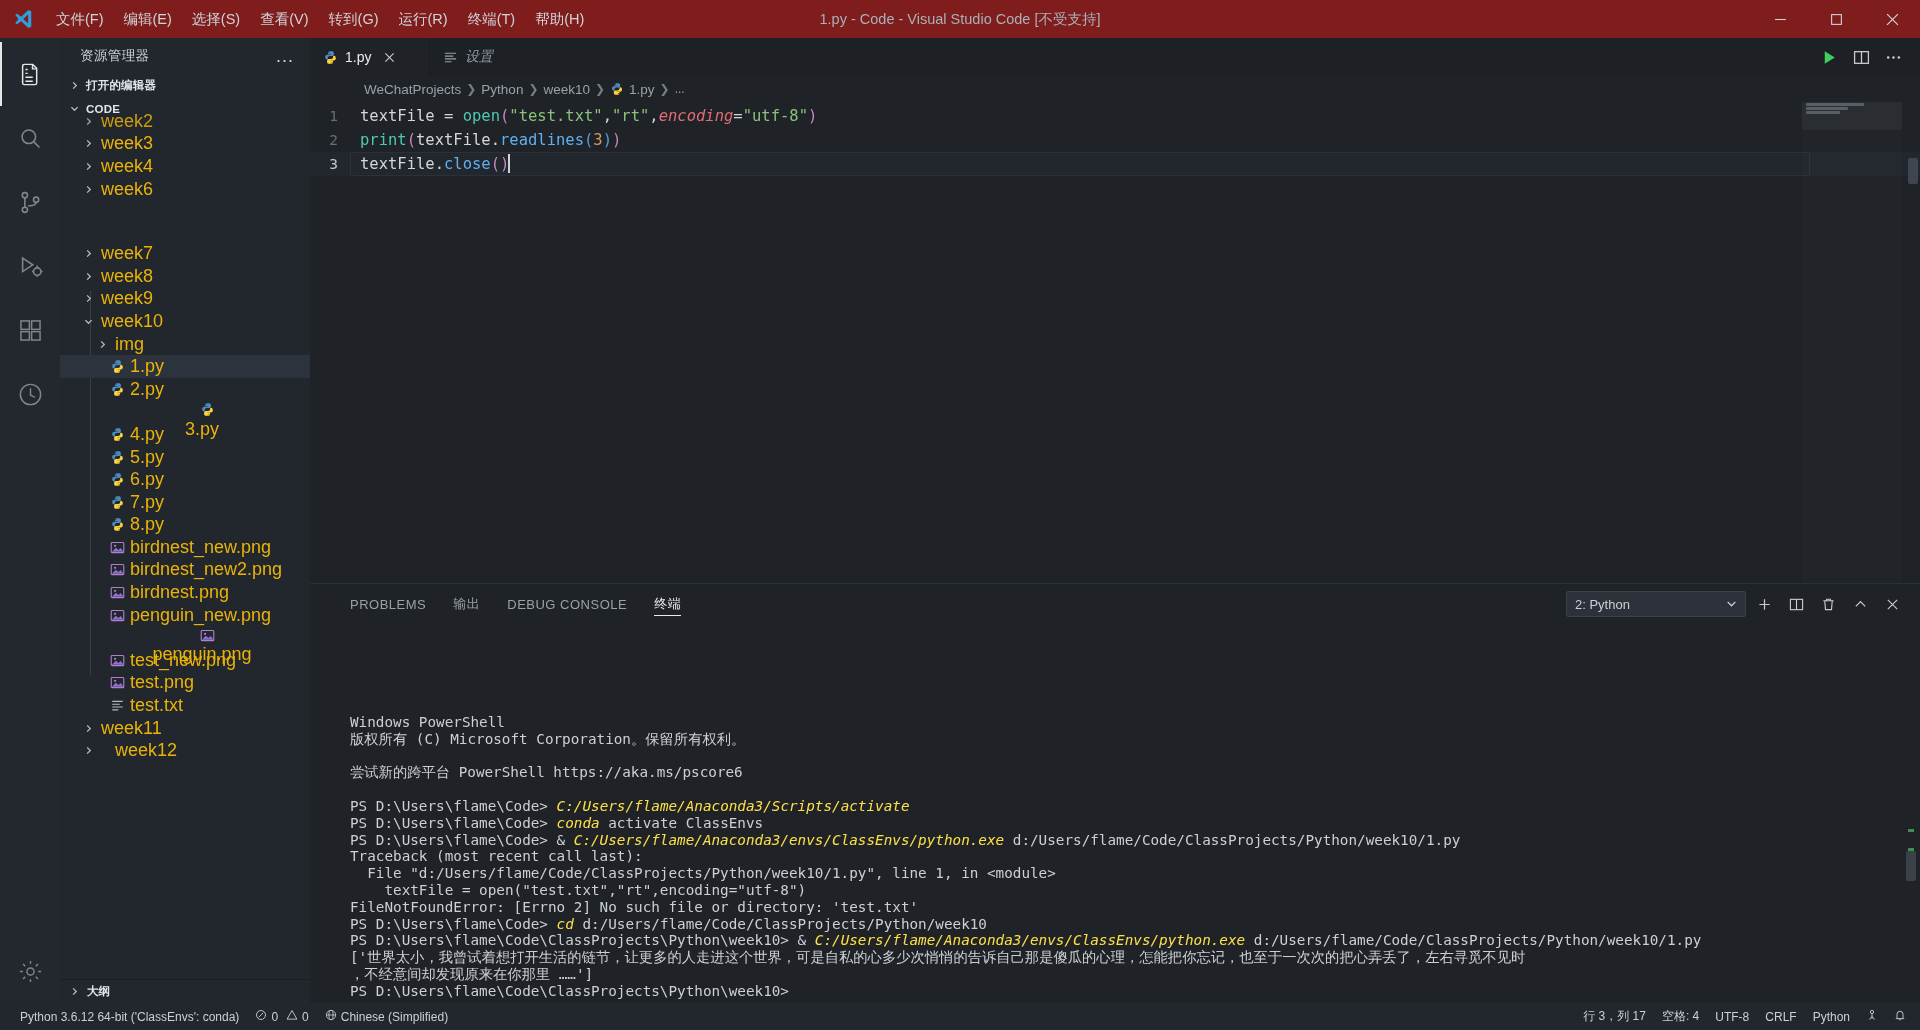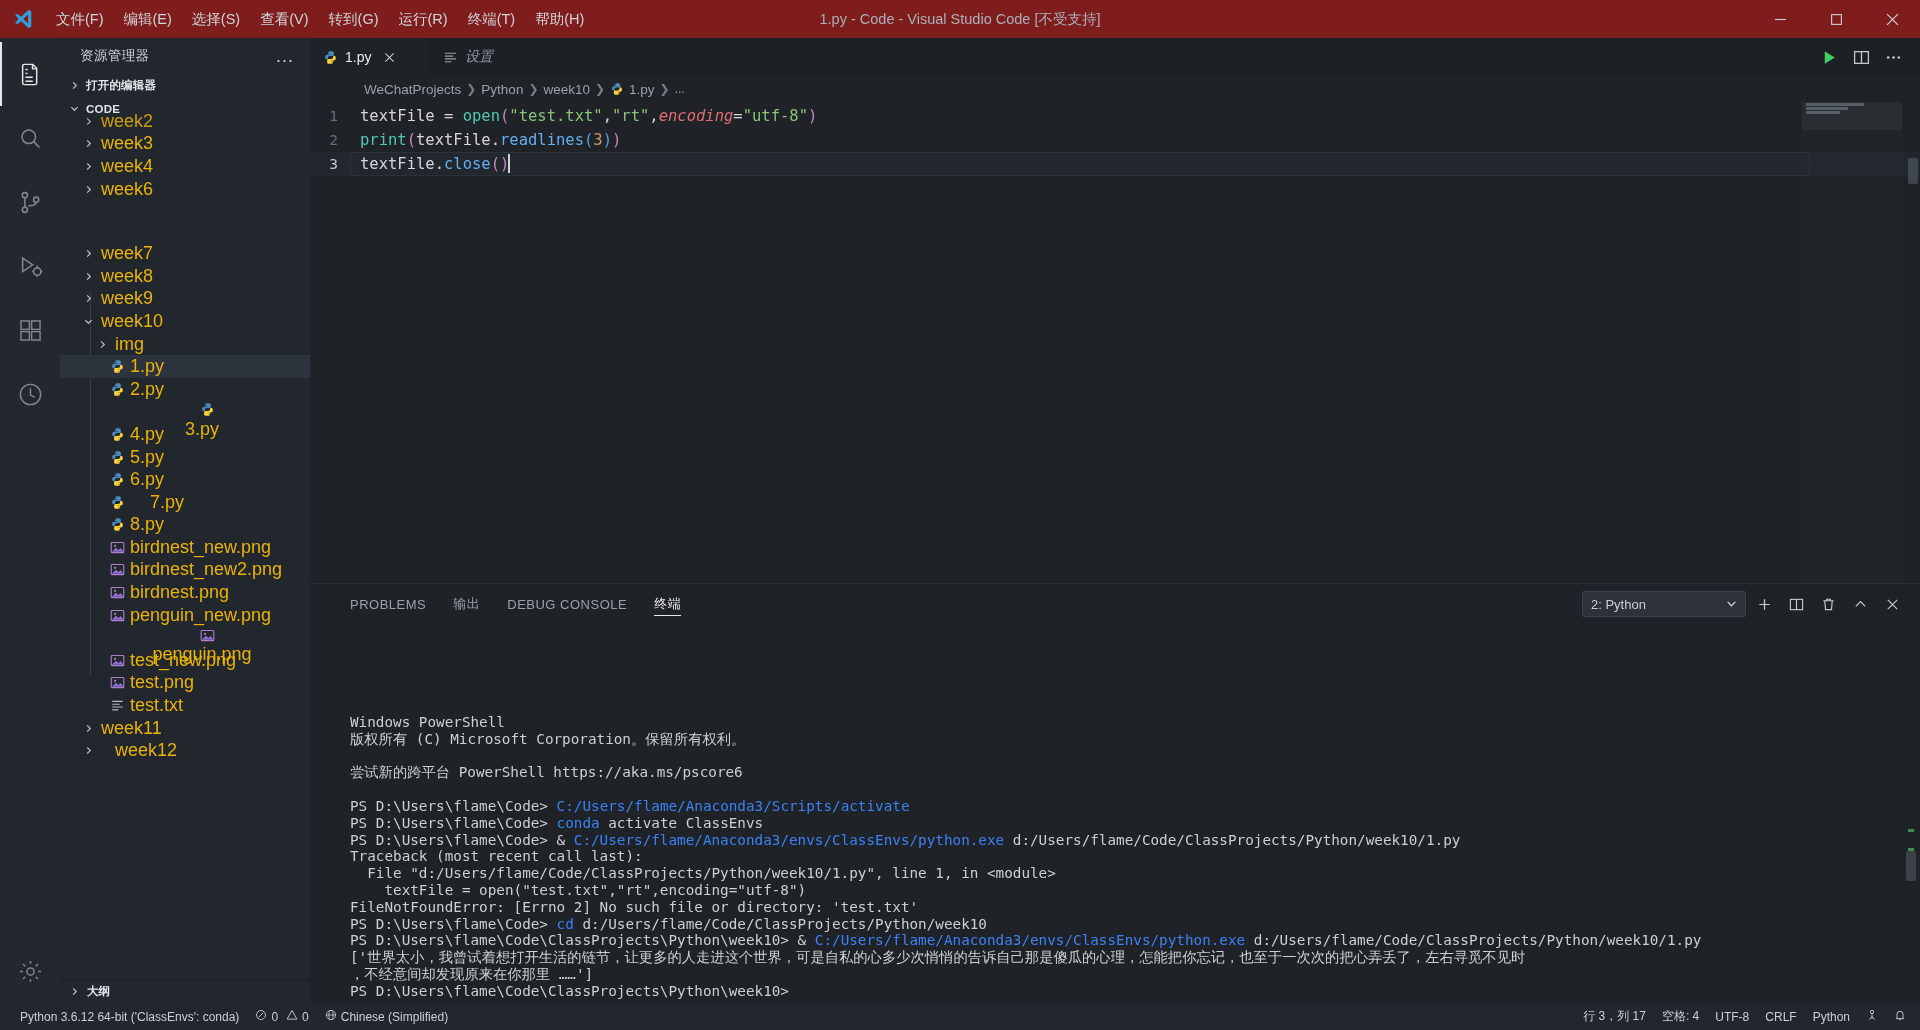--- a/index.html
+++ b/index.html
@@ -158,36 +158,36 @@
   .ptab{
     font-size:13px; color:#9aa1a9; margin-right:27px; letter-spacing:.5px;
     position:relative; height:40px; display:flex; align-items:center;
   }
   .ptab.active{ color:#e7eaee; }
   .ptab.active:after{
     content:""; position:absolute; left:0; right:0; bottom:8px; height:1.5px; background:#e7eaee;
   }
   .panel-actions{ margin-left:auto; display:flex; align-items:center; gap:4px; padding-right:14px; }
   .term-select{
-    width:164px; height:26px; background:#2c313a; border:1px solid #3a4049; color:#ccd0d5;
+    width:180px; height:26px; background:#2c313a; border:1px solid #3a4049; color:#ccd0d5;
     font-size:13px; display:flex; align-items:center; padding:0 8px; border-radius:2px;
     position:relative;
   }
   .term-select .chev-d{ margin-left:auto; }
   .term-select .chev-d svg{ width:11px; height:11px; }
   .pabtn{ width:28px; height:30px; display:flex; align-items:center; justify-content:center; color:#c8ccd1; }
   .pabtn svg{ width:15px; height:15px; }
 
   .term{
     flex:1; overflow:hidden; padding:6px 0 0 40px; min-height:0;
     font-family:"DejaVu Sans Mono", monospace; font-size:14.3px; line-height:16.8px;
     color:#ccd0d5; white-space:pre; position:relative;
   }
   .term .ps{ color:#ccd0d5; }
-  .term .orange{ color:#3b82f6; }
+  .term .orange{ color:#fde047;font-style:italic; }
   .term-scroll{ position:absolute; right:4px; top:0; width:10px; height:100%; }
   .term-scroll .tthumb{ position:absolute; right:0; top:60%; width:10px; height:30px; background:#3b4149; border-radius:2px; }
   .term-mark{ position:absolute; right:6px; width:6px; height:3px; background:#3e8f4e; }
 
   
   .statusbar{
     height:27px; flex:0 0 27px; background:#22262d; display:flex; align-items:center;
     font-size:12px; color:#ccd0d5; padding:0 0 0 12px;
   }
   .st{ display:flex; align-items:center; gap:4px; padding:0 8px; height:27px; white-space:nowrap; }
@@ -432,21 +432,21 @@
             </div>
             <div class="row" style="padding-left: 34px;">
               <span class="ic" style="margin-left: 14px;">
                 <svg viewBox="0 0 24 24">
                   <path fill="#4b8bbe" d="M11.9 2c-2.3 0-4 .9-4 2.6v2.2h4.3v.6H6.4C4.6 7.4 3.5 8.8 3.5 11.2c0 2.3 1 3.8 2.8 3.8h1.4v-2.3c0-1.8 1.5-3.2 3.3-3.2h3.8c1.5 0 2.6-1.2 2.6-2.6V4.6C17.4 3 15.9 2 13.8 2h-1.9zm-2.3 1.6c.5 0 .8.4.8.9s-.4.8-.8.8c-.5 0-.9-.4-.9-.8s.4-.9.9-.9z"></path>
                   <path fill="#ffd43b" d="M12.1 22c2.3 0 4-.9 4-2.6v-2.2h-4.3v-.6h5.8c1.8 0 2.9-1.4 2.9-3.8 0-2.3-1-3.8-2.8-3.8h-1.4v2.3c0 1.8-1.5 3.2-3.3 3.2H9.2c-1.5 0-2.6 1.2-2.6 2.6v2.3C6.6 21 8.1 22 10.2 22h1.9zm2.3-1.6c-.5 0-.8-.4-.8-.9s.4-.8.8-.8c.5 0 .9.4.9.8s-.4.9-.9.9z"></path>
                 </svg>
               </span>
               <span>6.py</span>
             </div>
-            <div class="row" style="padding-left: 34px; gap: 20px;">
+            <div class="row" style="padding-left: 34px;">
               <span class="ic" style="margin-left: 14px;">
                 <svg viewBox="0 0 24 24">
                   <path fill="#4b8bbe" d="M11.9 2c-2.3 0-4 .9-4 2.6v2.2h4.3v.6H6.4C4.6 7.4 3.5 8.8 3.5 11.2c0 2.3 1 3.8 2.8 3.8h1.4v-2.3c0-1.8 1.5-3.2 3.3-3.2h3.8c1.5 0 2.6-1.2 2.6-2.6V4.6C17.4 3 15.9 2 13.8 2h-1.9zm-2.3 1.6c.5 0 .8.4.8.9s-.4.8-.8.8c-.5 0-.9-.4-.9-.8s.4-.9.9-.9z"></path>
                   <path fill="#ffd43b" d="M12.1 22c2.3 0 4-.9 4-2.6v-2.2h-4.3v-.6h5.8c1.8 0 2.9-1.4 2.9-3.8 0-2.3-1-3.8-2.8-3.8h-1.4v2.3c0 1.8-1.5 3.2-3.3 3.2H9.2c-1.5 0-2.6 1.2-2.6 2.6v2.3C6.6 21 8.1 22 10.2 22h1.9zm2.3-1.6c-.5 0-.8-.4-.8-.9s.4-.8.8-.8c.5 0 .9.4.9.8s-.4.9-.9.9z"></path>
                 </svg>
               </span>
               <span>7.py</span>
             </div>
             <div class="row" style="padding-left: 34px;">
               <span class="ic" style="margin-left: 14px;">

